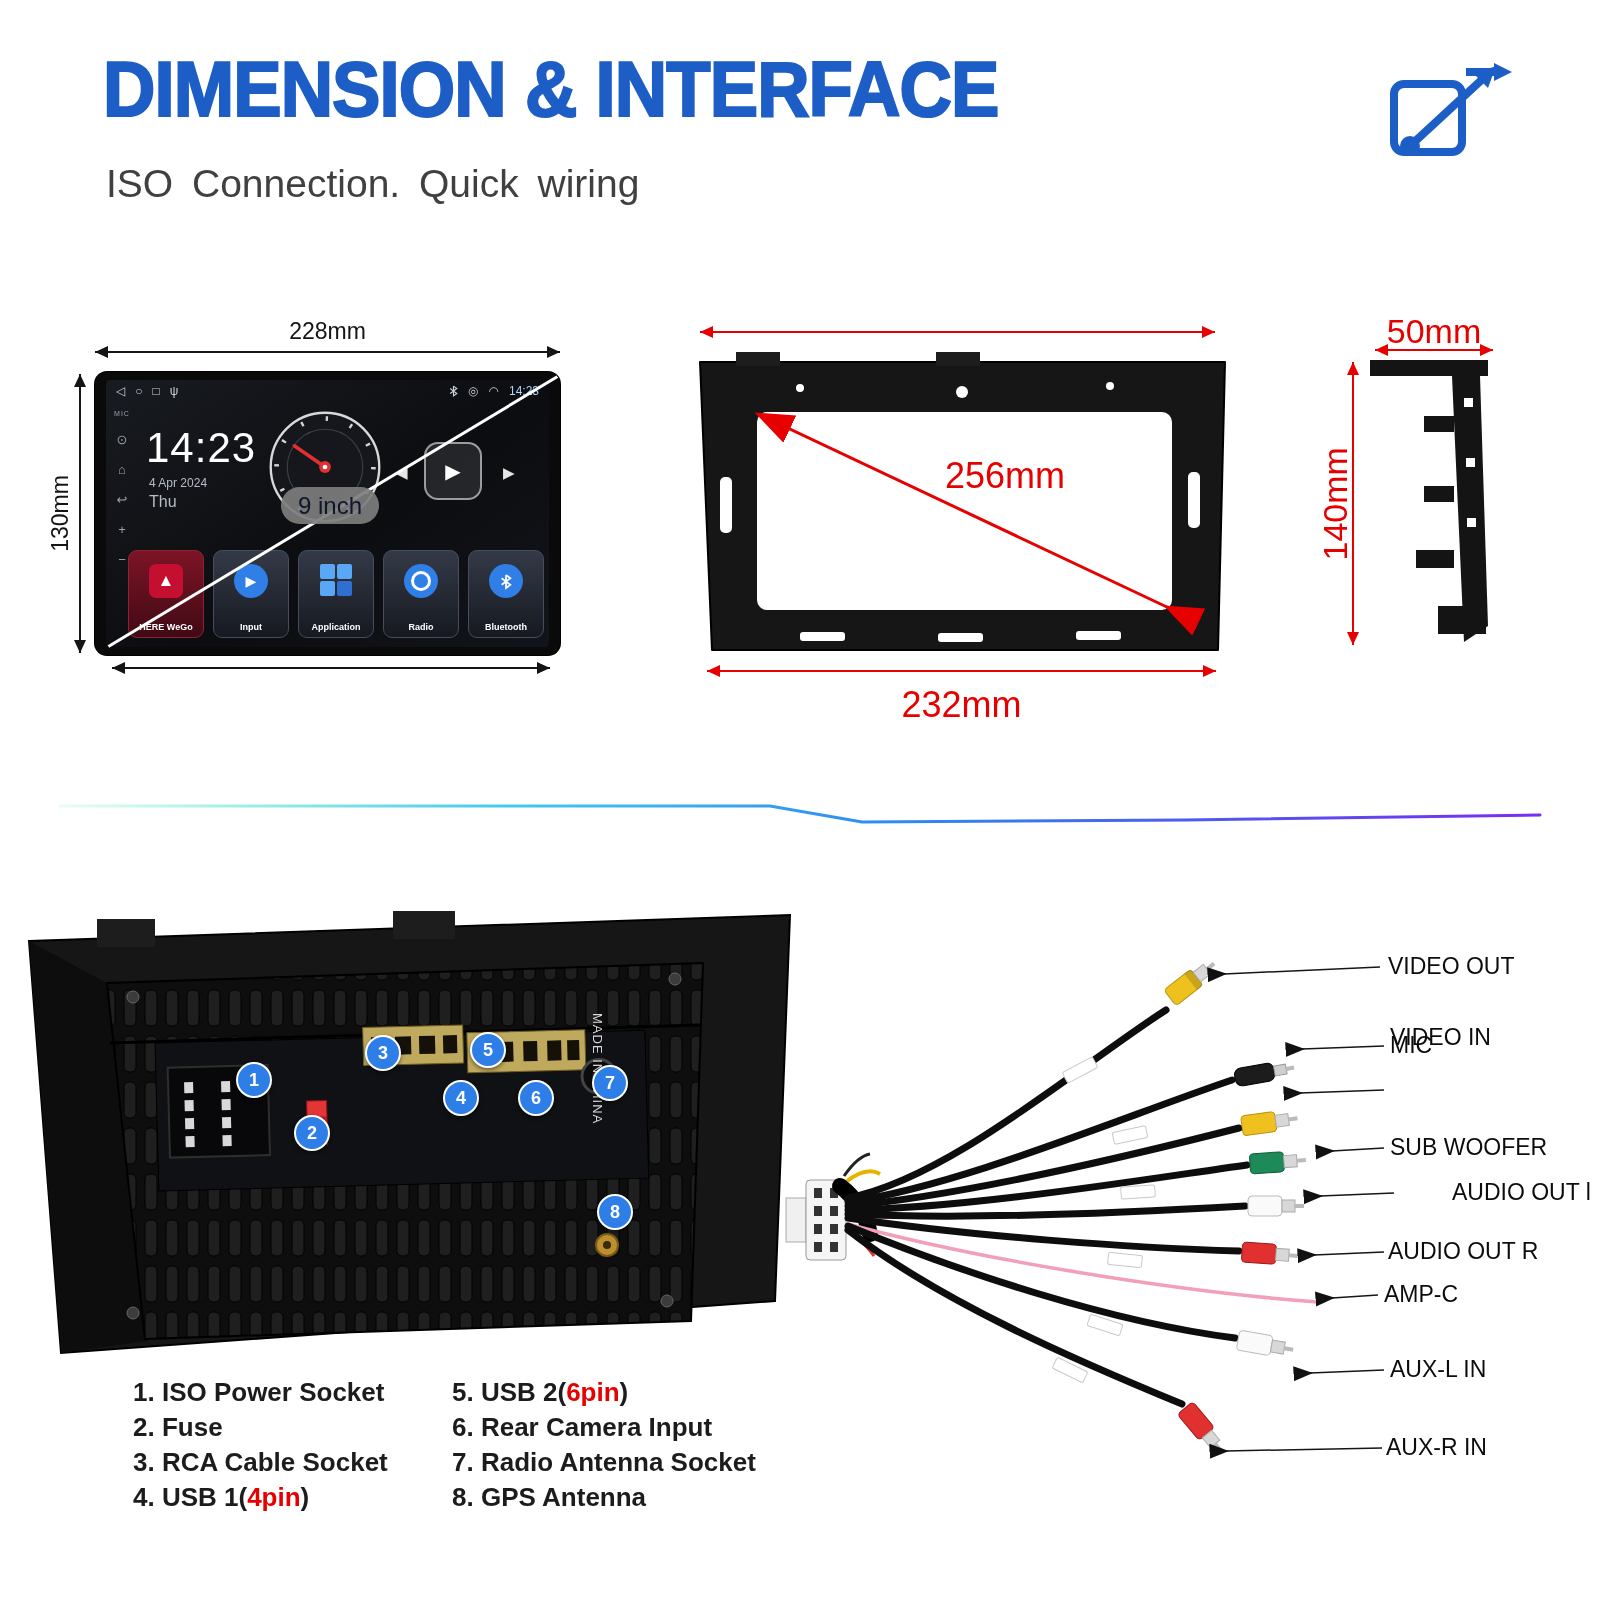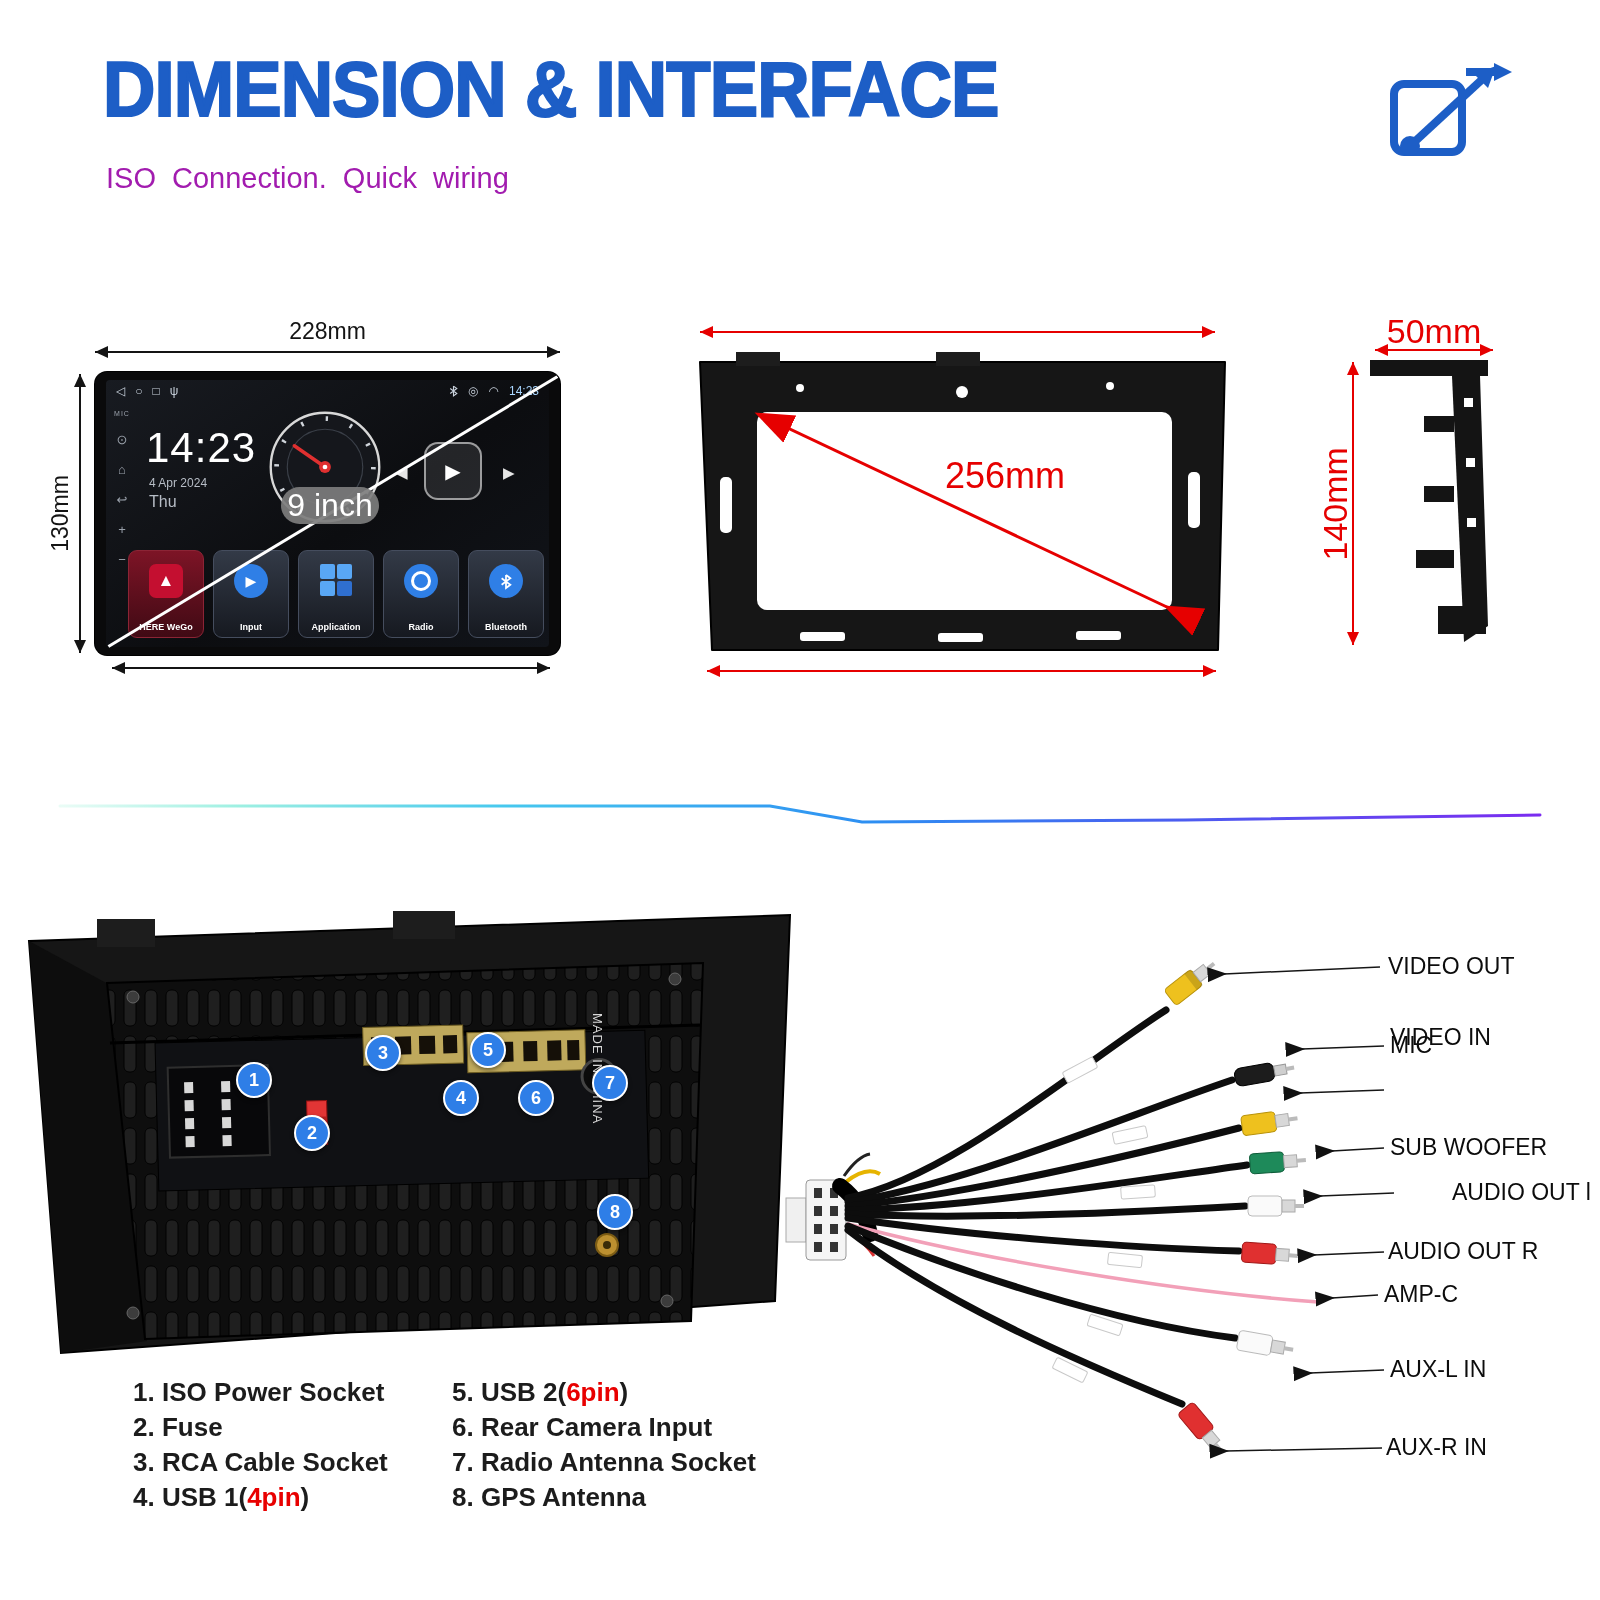--- a/index.html
+++ b/index.html
@@ -22,21 +22,21 @@
   .dim-v.red{background:#e60000}
   .dim-v.red::before{border-bottom-color:#e60000}
   .dim-v.red::after{border-top-color:#e60000}
 
   .dlabel{position:absolute;font-size:23px;color:#141414;text-align:center}
   .rlabel{position:absolute;font-size:36px;color:#e60000;text-align:center;font-weight:500}
   .vrot{transform:rotate(-90deg);transform-origin:center}
 
   .title{position:absolute;left:103px;top:44px;font-size:78px;font-weight:bold;color:#1d5ec6;
          letter-spacing:-1px;-webkit-text-stroke:2.2px #1d5ec6;transform:scaleX(.93);transform-origin:left;white-space:nowrap}
-  .subtitle{position:absolute;left:106px;top:162px;font-size:29px;color:#a21caf;word-spacing:8px;white-space:nowrap}
+  .subtitle{position:absolute;left:106px;top:162px;font-size:39px;color:#404040;word-spacing:8px;white-space:nowrap}
 
   
   .unit{position:absolute;left:95px;top:372px;width:465px;height:283px;background:#0a0a0b;
         border-radius:12px;overflow:hidden;box-shadow:0 0 0 1px #000}
   .screen{position:absolute;left:11px;top:8px;right:11px;bottom:8px;border-radius:4px;
           background:linear-gradient(145deg,#181b21,#0c0d10 55%,#11141a)}
   .statusbar{position:absolute;top:0;left:0;right:0;height:22px;display:flex;align-items:center;
              padding:0 10px;color:#c9d2dd;font-size:12px;gap:10px}
   .statusbar .spacer{flex:1}
   .sb-time{color:#a9d6ff}
@@ -61,21 +61,21 @@
            justify-content:center;color:#fff;font-size:17px}
   .ic-circle{width:34px;height:34px;border-radius:50%;background:#2f7fe6;display:flex;align-items:center;
              justify-content:center;color:#fff;font-size:14px}
   .ic-grid{width:32px;height:32px;display:grid;grid-template-columns:15px 15px;grid-template-rows:15px 15px;gap:2px}
   .ic-grid span{background:#59a7f5;border-radius:2px}
   .ic-grid span:nth-child(4){background:#2f6fd0}
   .ic-dot{width:14px;height:14px;border:3px solid #fff;border-radius:50%}
   .diag{position:absolute;left:-24px;top:138px;width:524px;height:3px;background:#fff;
         transform:rotate(-31deg);z-index:5}
   .pill{position:absolute;left:186px;top:115px;width:98px;height:37px;background:rgba(125,125,125,.92);
-        border-radius:19px;color:#ffffff;font-size:32px;display:flex;align-items:center;justify-content:center;z-index:6}
+        border-radius:19px;color:#0f172a;font-size:24px;display:flex;align-items:center;justify-content:center;z-index:6}
 
   .harness-label{position:absolute;font-size:23px;color:#0c0c0c;white-space:nowrap}
   .legend-item{position:absolute;font-size:26px;font-weight:700;color:#1c1c1c;white-space:nowrap}
   .legend-item .red{color:#e80000}
   .callout{position:absolute;width:32px;height:32px;border-radius:50%;background:#2e7ee7;border:2px solid #fff;
            box-shadow:0 2px 4px rgba(0,0,0,.45);color:#fff;font-size:18px;font-weight:700;
            display:flex;align-items:center;justify-content:center;z-index:4}
 </style>
 </head>
 <body>
@@ -205,20 +205,21 @@
     <rect x="40" y="125" width="12" height="56" rx="5" fill="#fff"></rect>
     <rect x="508" y="120" width="12" height="56" rx="5" fill="#fff"></rect>
     <rect x="120" y="280" width="45" height="9" rx="3" fill="#fff"></rect>
     <rect x="258" y="281" width="45" height="9" rx="3" fill="#fff"></rect>
     <rect x="396" y="279" width="45" height="9" rx="3" fill="#fff"></rect>
     <line x1="80" y1="63" x2="489" y2="256" stroke="#e60000" stroke-width="3" marker-start="url(#arrRed)" marker-end="url(#arrRed)"></line>
   </svg>
 
   <div class="rlabel" style="left:905px;top:455px;width:200px">256mm</div>
   <div class="dim-h red" style="left:707px;top:670px;width:509px"></div>
+  <div class="rlabel" style="left:707px;top:684px;width:509px">232mm</div>
 
   <div class="rlabel" style="left:1375px;top:312px;width:118px;font-size:34px">50mm</div>
   <div class="dim-h red" style="left:1375px;top:349px;width:118px"></div>
   <div class="dim-v red" style="left:1352px;top:362px;height:283px"></div>
   <div class="rlabel vrot" style="left:1280px;top:486px;width:110px;font-size:34px">140mm</div>
 
   <svg class="abs" style="left:1368px;top:358px" width="124" height="292" viewBox="0 0 124 292">
     <rect x="2" y="2" width="118" height="16" fill="#141414"></rect>
     <polygon points="84,18 112,18 120,268 96,284" fill="#141414"></polygon>
     <rect x="56" y="58" width="30" height="16" fill="#141414"></rect>

